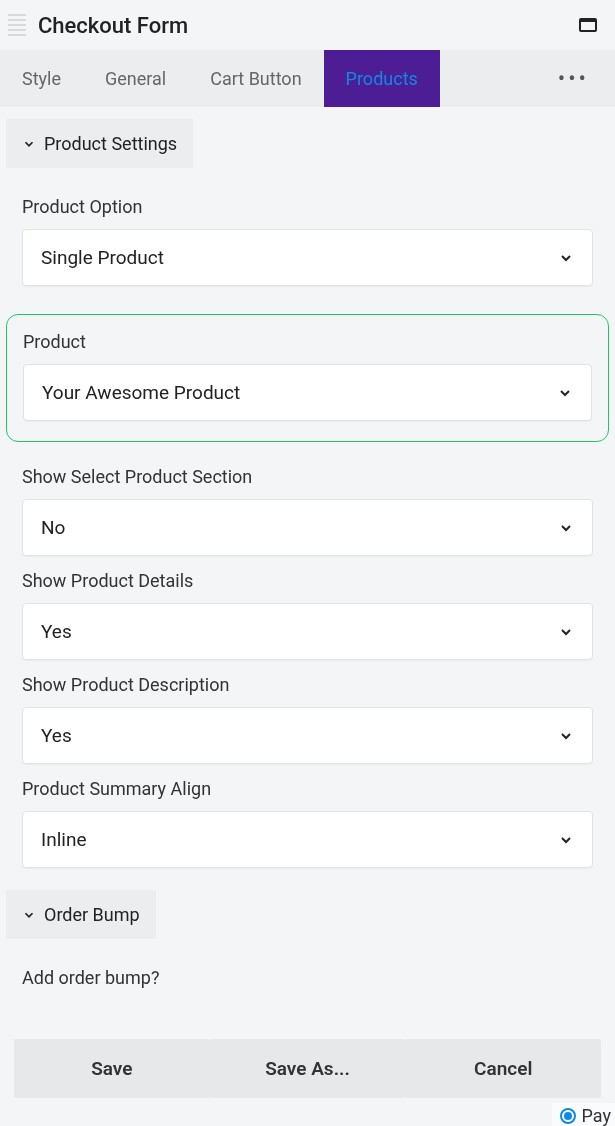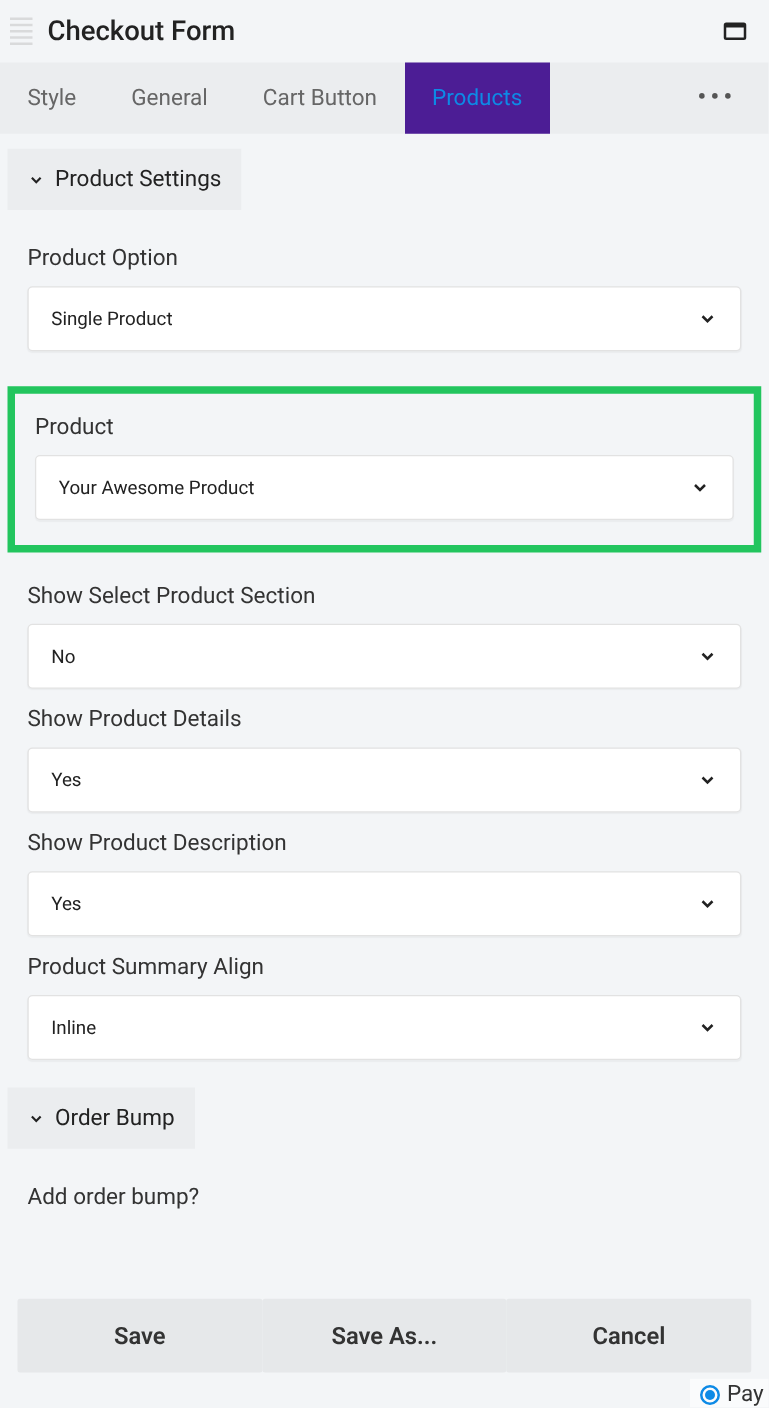--- a/index.html
+++ b/index.html
@@ -111,32 +111,32 @@
       color: #333;
       margin-bottom: 12px;
       display: block;
     }
     .select {
       width: 100%;
       background: #fff;
       border: 1px solid #e2e2e2;
       border-radius: 4px;
       padding: 16px 18px;
-      font-size: 15px;
+      font-size: 19px;
       color: #222;
       display: flex;
       align-items: center;
       justify-content: space-between;
       cursor: pointer;
       box-shadow: 0 1px 1px rgba(0,0,0,0.04);
       text-align: right;
     }
     .highlight-box {
-      border: 6px solid #22c55e;
-      border-radius: 0;
+      border: 1px solid #22c55e;
+      border-radius: 12px;
       padding: 8px 16px 20px 16px;
       margin: 18px 6px 6px 6px;
     }
     .highlight-box .field {
       margin-top: 8px;
     }
     .footer {
       display: flex;
       gap: 0;
       padding: 14px 14px 28px 14px;

